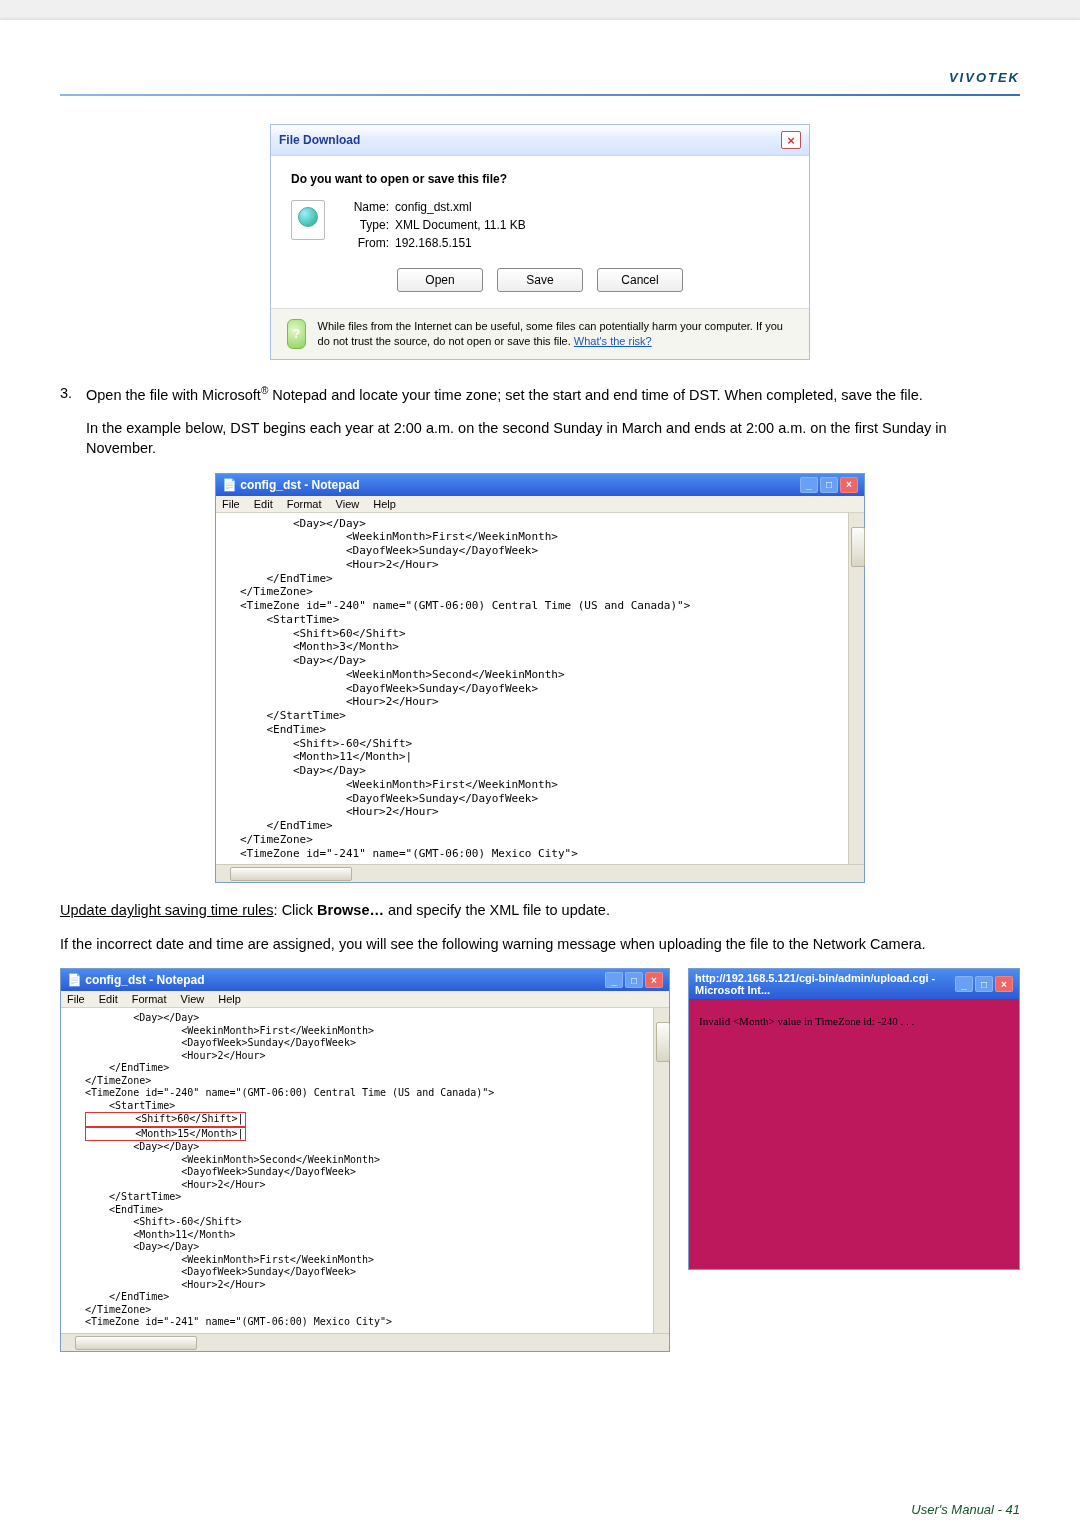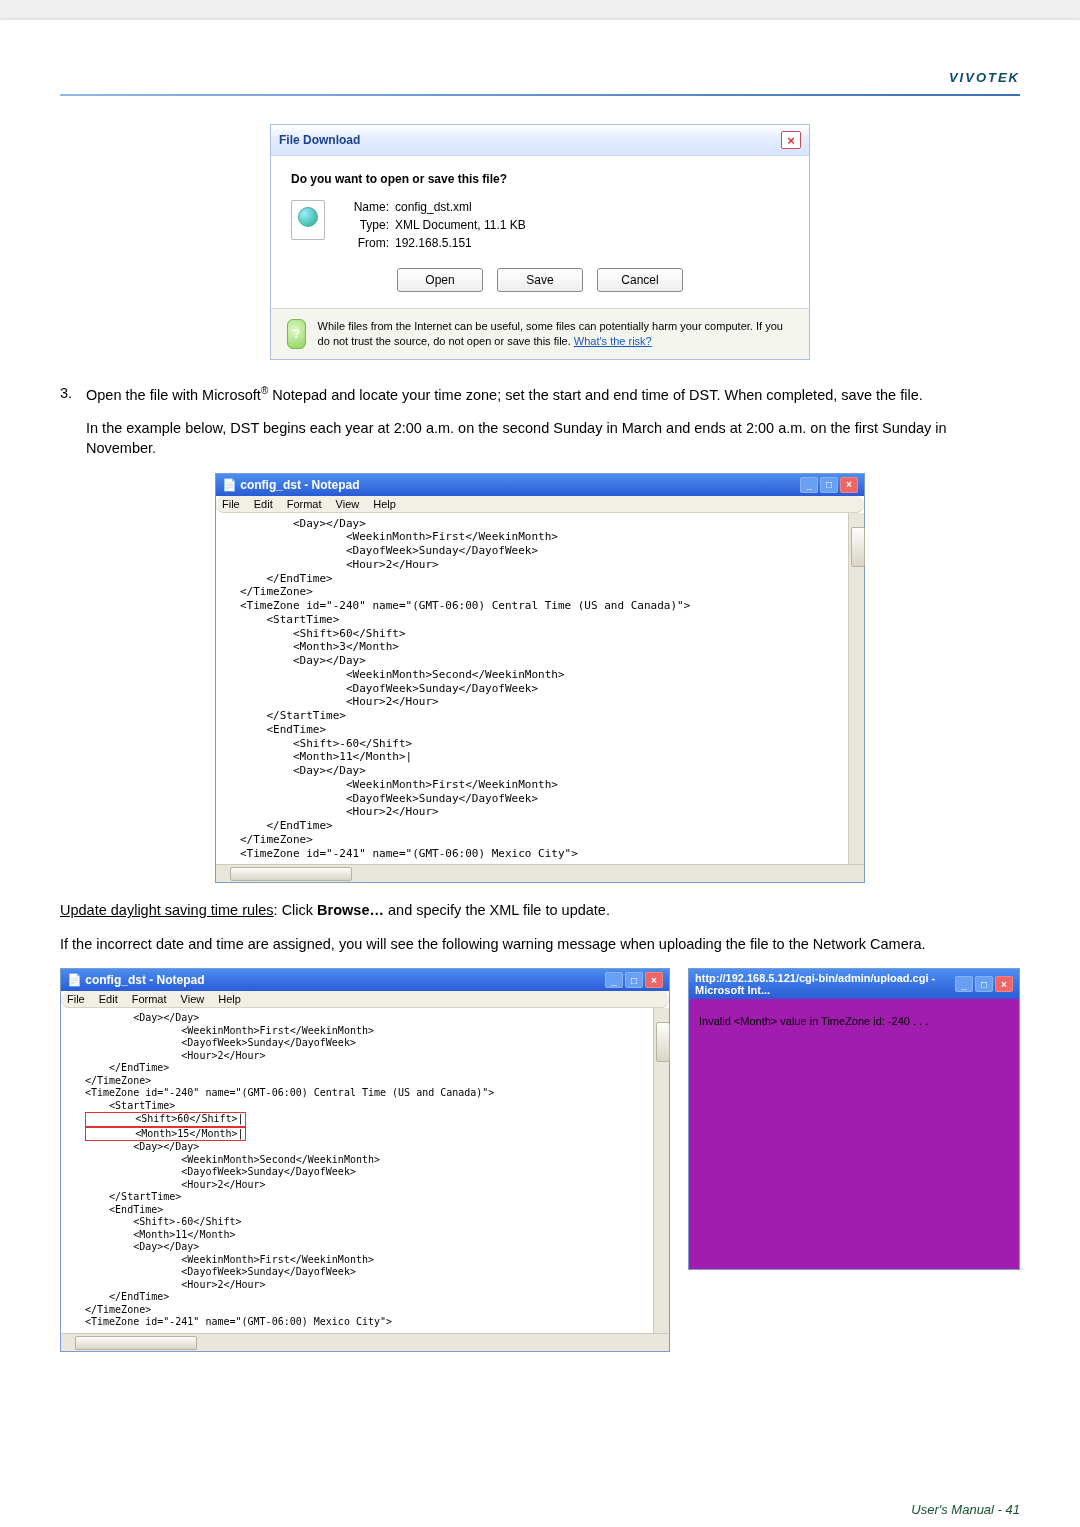--- a/index.html
+++ b/index.html
@@ -125,21 +125,21 @@
   .np-title .wbtns { display: flex; gap: 2px; }
   .wbtn {
     width: 18px; height: 16px; border: 1px solid #fff3; border-radius: 2px;
     background: #6aa0f3; display: flex; align-items: center; justify-content: center;
     font-size: 10px; color: #fff;
   }
   .wbtn.x { background: #e66; }
   .np-menu {
     background: #f1efe6; border-bottom: 1px solid #d6d2c4;
     padding: 2px 6px; font-family: Arial,sans-serif; font-size: 11px;
-    display: flex; gap: 14px; border-radius: 8px;
+    display: flex; gap: 14px;
   }
   .np-body { position: relative; }
   .np-body pre {
     padding: 4px 18px 4px 24px;
     white-space: pre;
     overflow: hidden;
     line-height: 1.25;
   }
   .np-scroll-v {
     position: absolute; right: 0; top: 0; bottom: 18px;
@@ -168,22 +168,22 @@
     min-width: 0;
   }
   .ie-title {
     background: linear-gradient(#4b8ef0,#2a5bd6);
     color: #fff; font-weight: bold; padding: 3px 6px;
     display: flex; justify-content: space-between; align-items: center;
     font-size: 11px;
   }
   .ie-title .wbtns { display: flex; gap: 2px; }
   .ie-body {
-    background: #a21caf; padding: 16px 10px; min-height: 270px;
-    font-family: Liberation Sans, sans-serif; font-size: 11px;
+    background: #be185d; padding: 16px 10px; min-height: 270px;
+    font-family: Liberation Serif, serif; font-size: 11px;
   }
   .footer {
     position: absolute; bottom: 30px; right: 60px;
     color: #14532d; font-style: italic; font-size: 13px; margin-left: 20px;
   }
   .hlred { border: 1px solid #d33; padding: 0 1px; display: inline-block; }
 </style>
 </head>
 <body>
 

